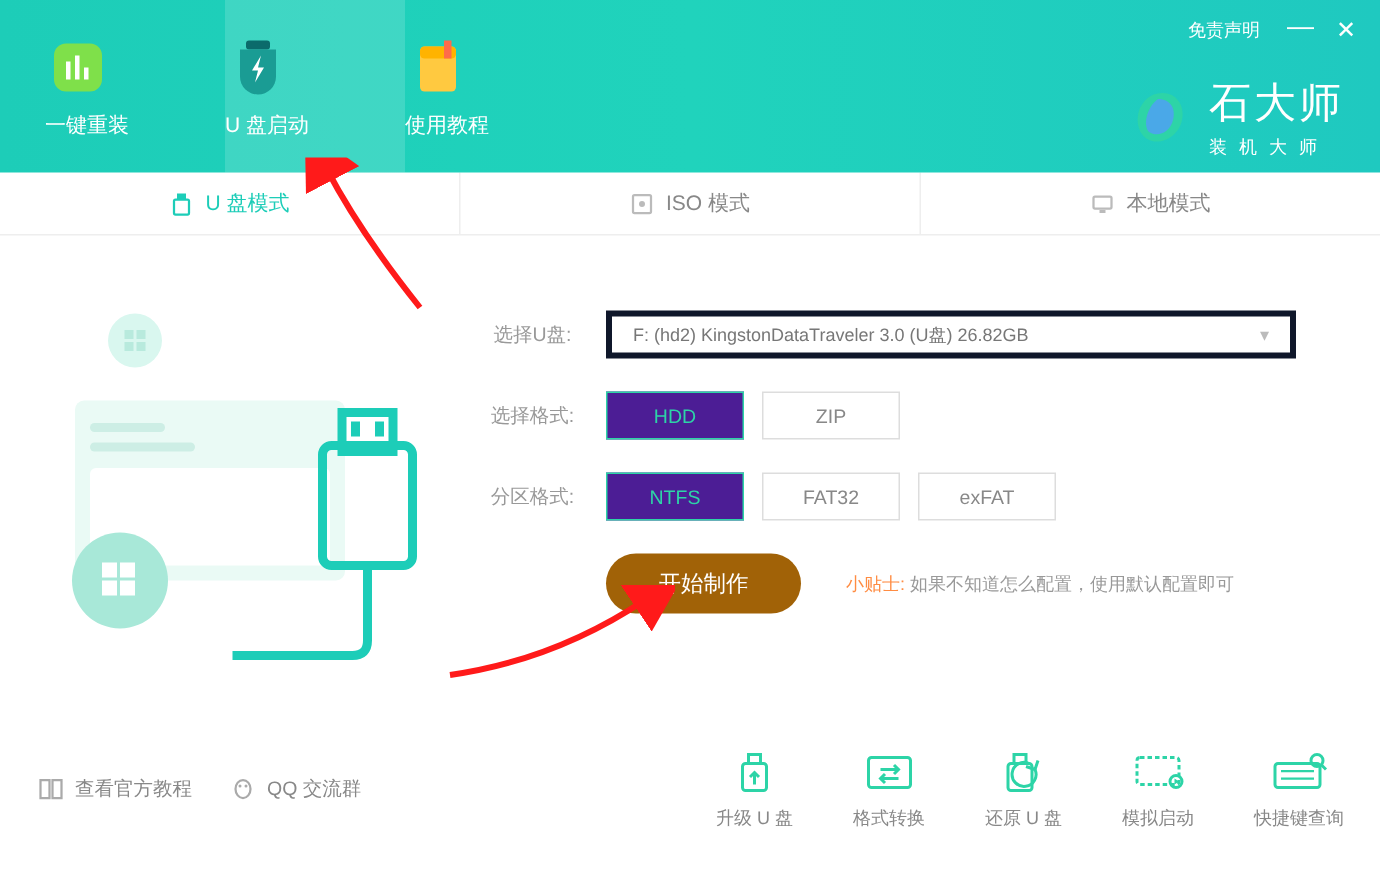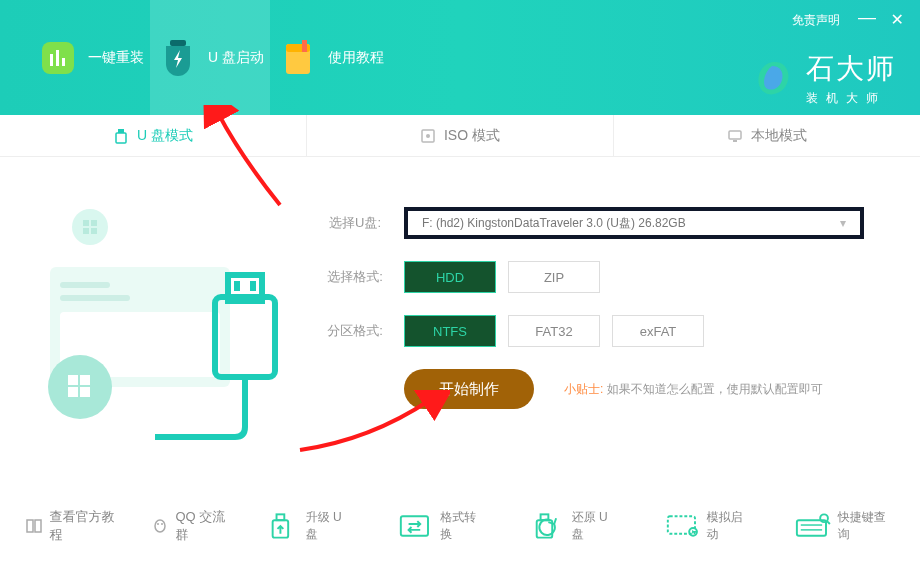--- a/index.html
+++ b/index.html
@@ -1,19 +1,19 @@
 <!DOCTYPE html>
 <html><head>
 <meta charset="utf-8">
 <style>
 *{box-sizing:border-box;margin:0;padding:0;font-family:"Microsoft YaHei",Arial,sans-serif}
 body{width:920px;height:580px;background:#fff;position:relative;overflow:hidden}
 .header{height:115px;background:linear-gradient(90deg,#1dcdb8 0%,#20d3bc 50%,#1fc9c0 100%);position:relative;display:flex;align-items:center}
 .nav-tabs{display:flex;height:100%;padding-left:30px}
-.nav-tab{width:120px;display:flex;flex-direction:row;align-items:center;justify-content:center;gap:8px;cursor:pointer;color:#fff;font-size:14px}
+.nav-tab{width:120px;display:flex;flex-direction:column;align-items:flex-start;justify-content:center;gap:8px;cursor:pointer;color:#fff;font-size:14px}
 .nav-tab.active{background:rgba(255,255,255,0.15)}
 .nav-tab-icon{width:44px;height:44px;display:flex;align-items:center;justify-content:center}
 .disclaimer{position:absolute;right:80px;top:12px;color:#fff;font-size:12px}
 .win-min{position:absolute;right:44px;top:12px;color:#fff;font-size:18px;cursor:pointer;line-height:10px}
 .win-close{position:absolute;right:16px;top:10px;color:#fff;font-size:16px;cursor:pointer}
 .brand{position:absolute;right:24px;top:50px;display:flex;align-items:center;gap:10px}
 .brand-text{color:#fff}
 .brand-title{font-size:28px;font-weight:normal;letter-spacing:2px}
 .brand-sub{font-size:12px;letter-spacing:8px;margin-top:2px}
 .mode-bar{height:42px;border-bottom:1px solid #eee;display:flex}
@@ -21,30 +21,30 @@
 .mode-tab:last-child{border-right:none}
 .mode-tab.active{color:#1dcdb8}
 .main{display:flex;padding:30px 20px 0 20px;position:relative}
 .illus{width:280px;height:260px;position:relative}
 .form{flex:1;padding:20px 10px 0 20px}
 .row{display:flex;align-items:center;margin-bottom:22px}
 .row-label{width:70px;text-align:center;color:#999;font-size:13px;margin-right:14px}
 .select-box{flex:1;max-width:460px;height:32px;border:4px solid #0f172a;display:flex;align-items:center;padding:0 14px;font-size:12px;color:#777;font-family:monospace,"Microsoft YaHei";justify-content:space-between;cursor:pointer}
 .opts{display:flex;gap:12px}
 .opt{width:92px;height:32px;border:1px solid #ddd;display:flex;align-items:center;justify-content:center;font-size:13px;color:#888;cursor:pointer}
-.opt.sel{border-color:#2dd4a7;color:#2dd4a7;background:#14532d}
+.opt.sel{border-color:#2dd4a7;color:#2dd4a7;background:#4c1d95}
 .action-row{display:flex;align-items:center;margin-top:10px;padding-left:84px}
 .start-btn{width:130px;height:40px;background:#a16207;color:#fff;border-radius:20px;display:flex;align-items:center;justify-content:center;font-size:15px;cursor:pointer}
 .tip{margin-left:30px;font-size:12px;color:#999}
 .tip-label{color:#ff8c42}
 .footer{position:absolute;bottom:14px;left:0;right:0;height:80px;display:flex;align-items:center;padding:0 24px}
 .foot-link{display:flex;align-items:center;gap:6px;color:#888;font-size:13px;margin-right:24px;cursor:pointer}
 .foot-icon{width:20px;height:20px;display:flex;align-items:center;justify-content:center}
 .tools{margin-left:auto;display:flex;gap:40px}
-.tool{display:flex;flex-direction:row;align-items:center;gap:6px;cursor:pointer;color:#888;font-size:12px}
+.tool{display:flex;flex-direction:column;align-items:center;gap:6px;cursor:pointer;color:#888;font-size:12px}
 .tool svg{width:40px;height:32px}
 .arrow{position:absolute;pointer-events:none}
 </style>
 </head>
 <body>
 
 <div class="header">
   <div class="nav-tabs">
     <div class="nav-tab">
       <div class="nav-tab-icon">

